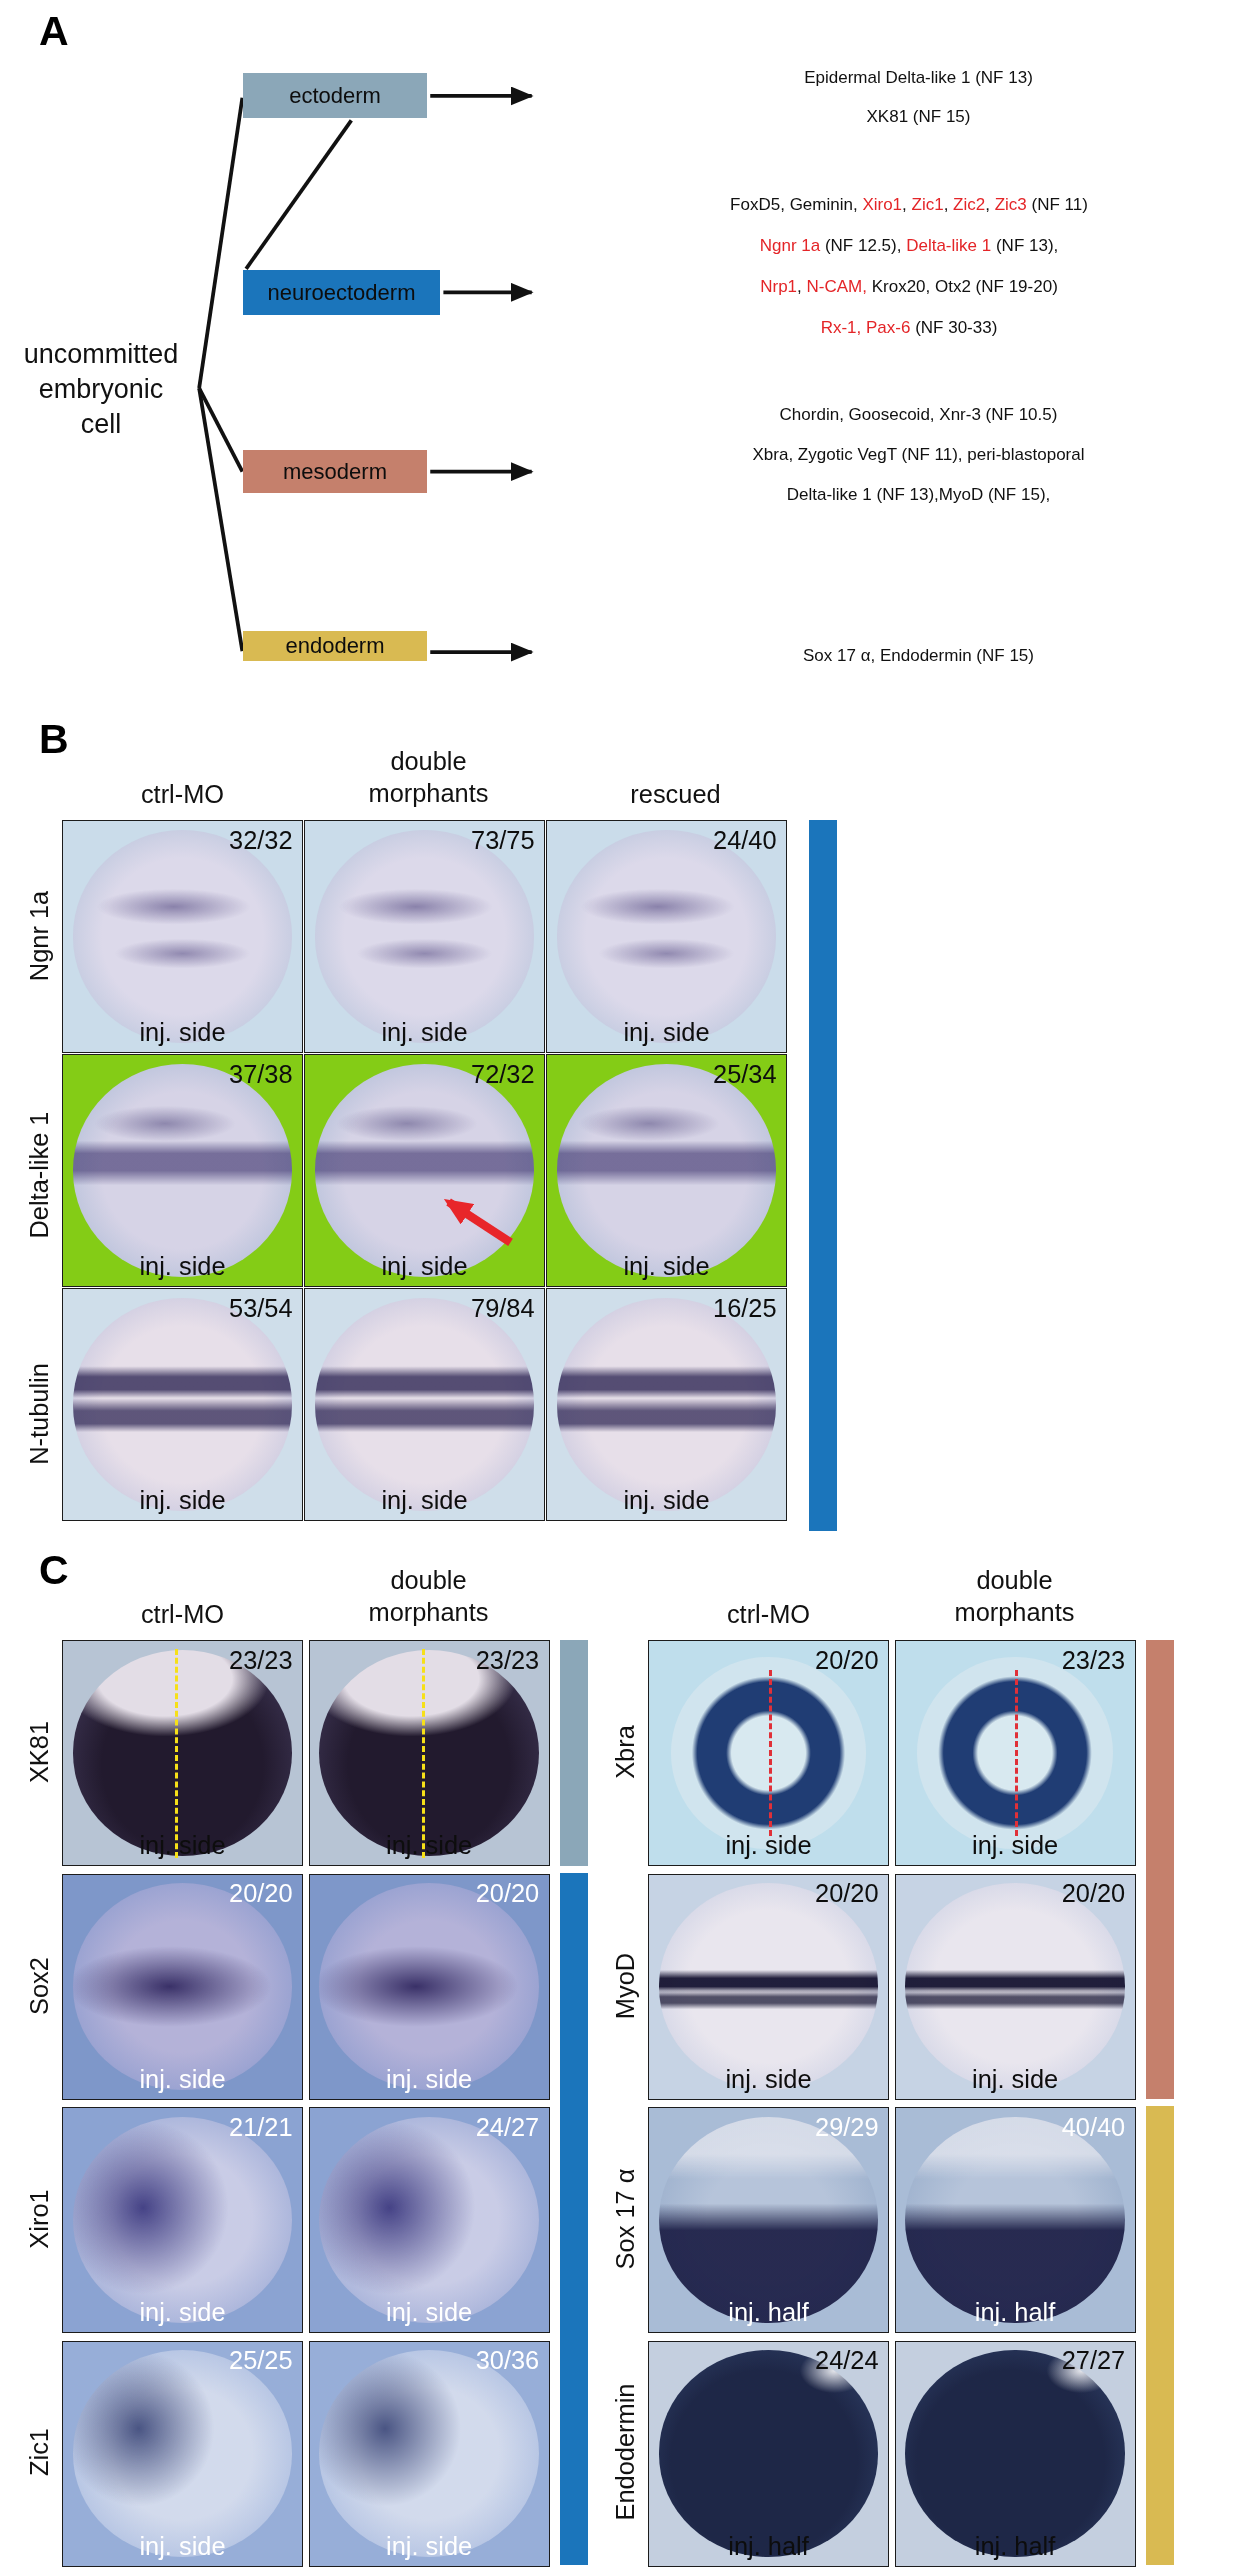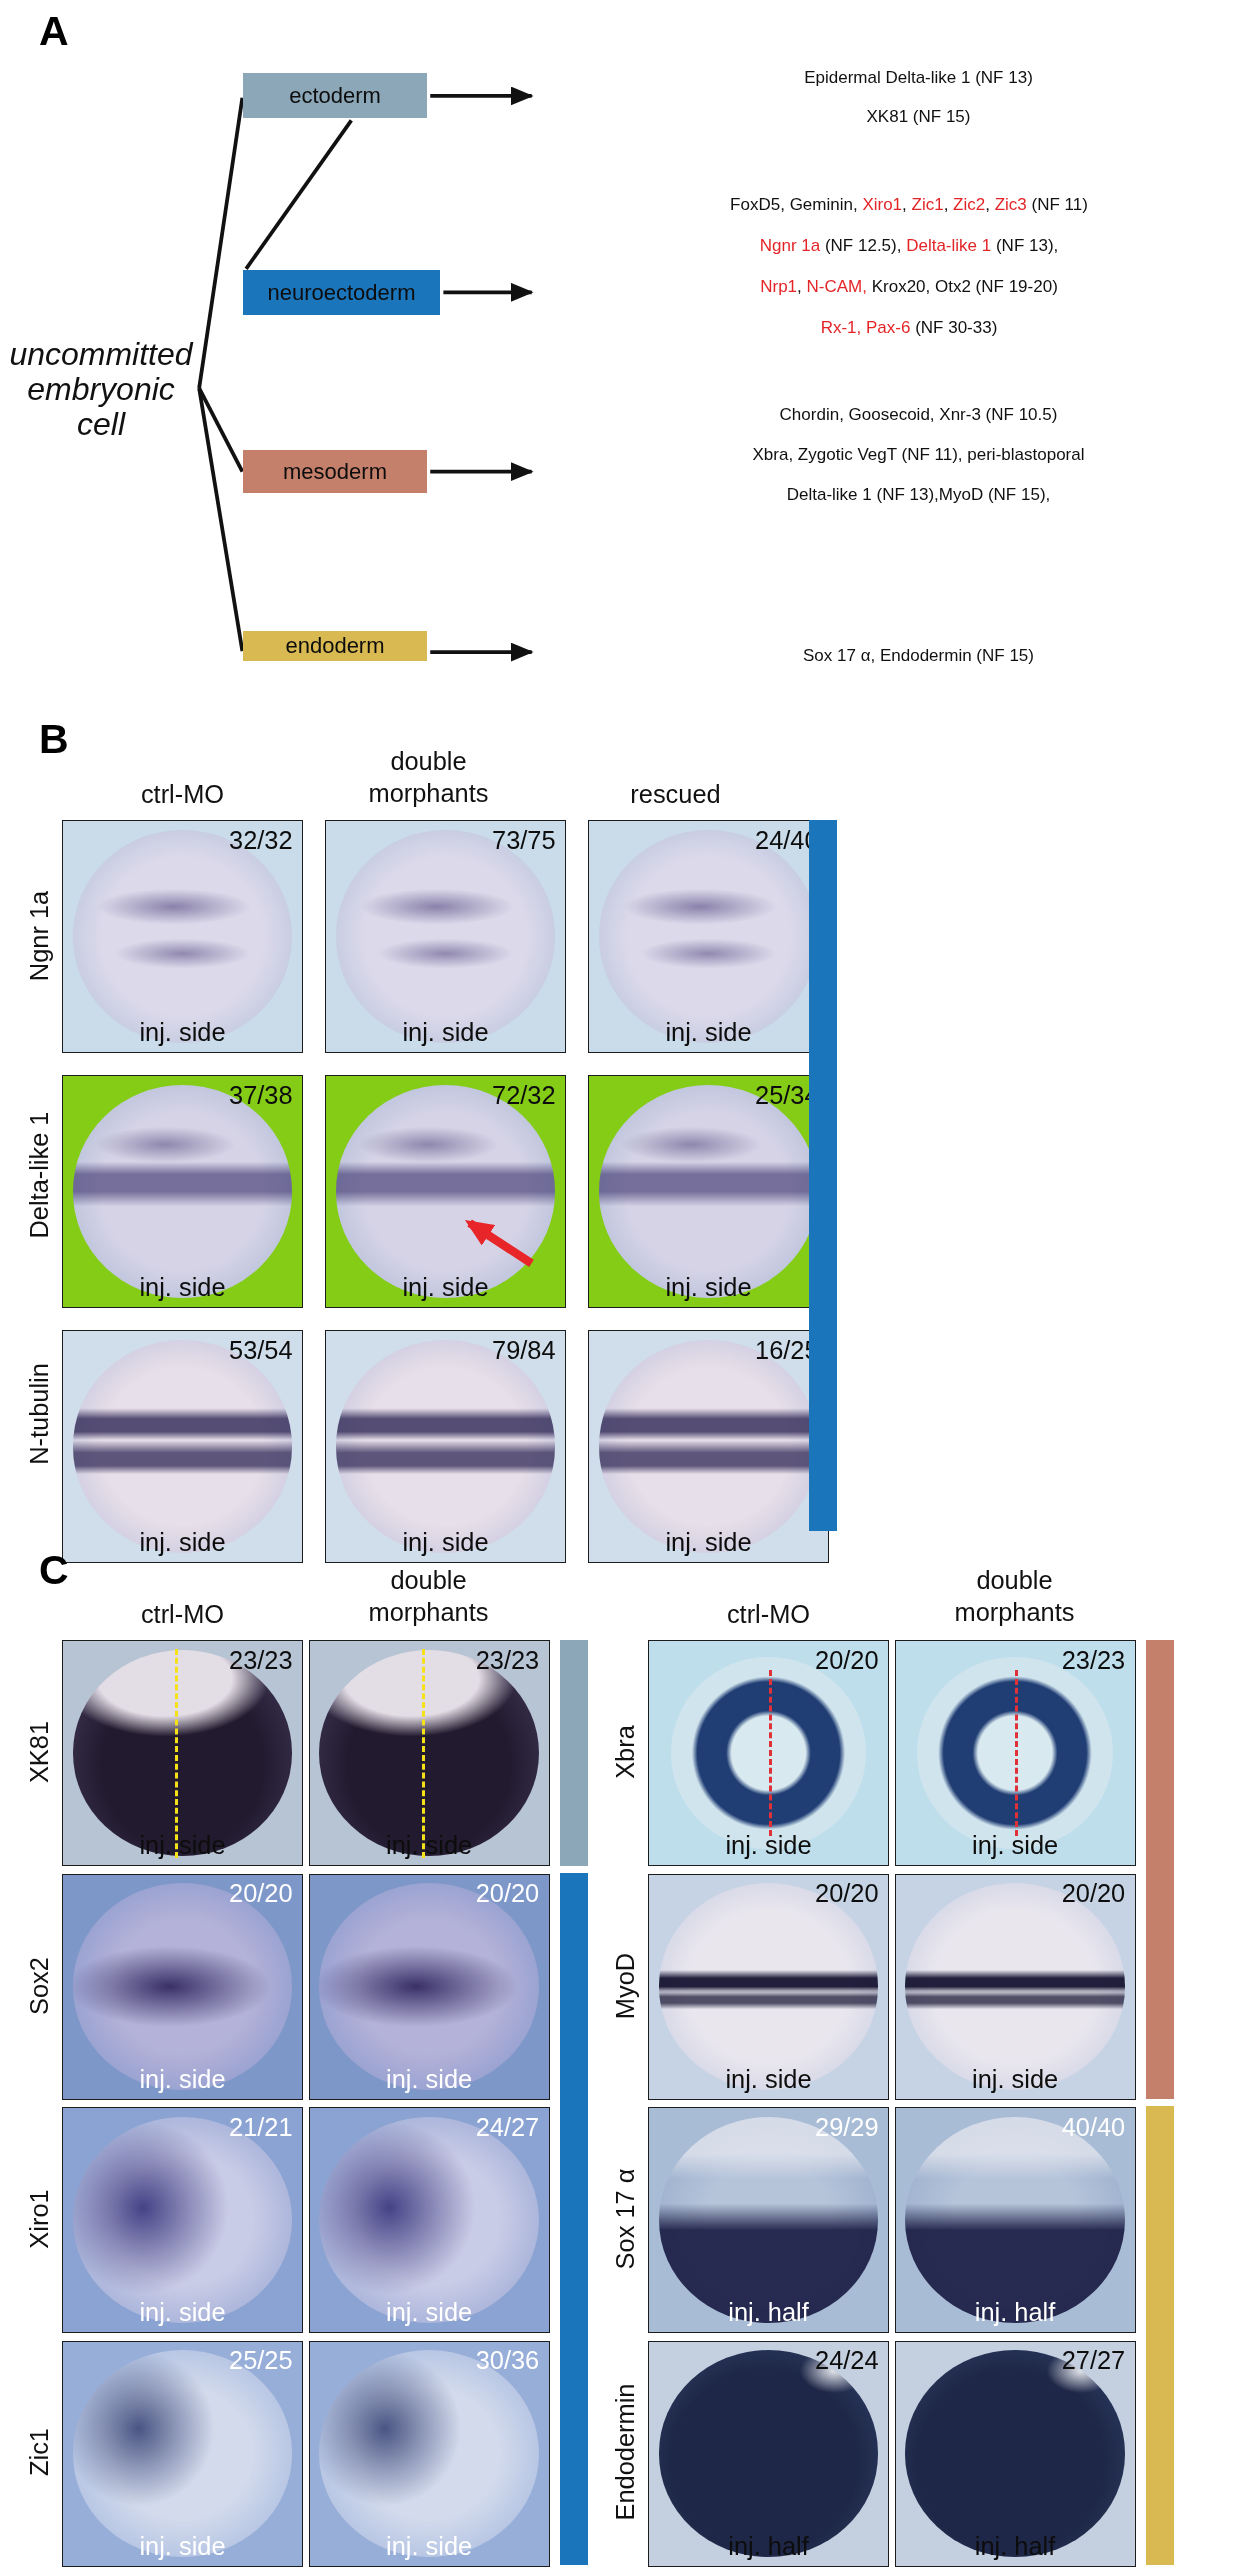--- a/index.html
+++ b/index.html
@@ -3,41 +3,41 @@
 <meta charset="utf-8">
 <style>
   html,body { margin:0; padding:0; background:#fff; }
   .figure { position:relative; width:1254px; height:2576px; background:#fff;
             font-family:"Liberation Sans", sans-serif; color:#111; overflow:hidden; }
 
   .panel-label { position:absolute; font-size:41px; font-weight:bold; color:#000; }
 
   
   .root-label { position:absolute; left:0; top:337px; width:202px; text-align:center;
-                font-size:32px; line-height:35px; white-space:pre-line;font-style:italic; }
+                font-size:27px; line-height:35px; white-space:pre-line; }
   .a-connectors { position:absolute; left:0; top:0; }
   .cline { stroke:#111; stroke-width:4; fill:none; }
   .germ-box { position:absolute; display:flex; align-items:center; justify-content:center;
               font-size:22px; color:#0d0d0d; }
   .gene-lines { position:absolute; width:671px; left:583px; text-align:center; font-size:17px; }
   .gene-lines .line { display:block; }
   .ecto-text { top:58px; }   .ecto-text .line { line-height:39px; }
   .neuro-text { left:564px; width:690px; top:184px; } .neuro-text .line { line-height:41px; }
   .meso-text { top:395px; }  .meso-text .line { line-height:40px; }
   .endo-text { top:637px; }  .endo-text .line { line-height:38px; }
   .red { color:#e42528; }
 
   
   .col-head { position:absolute; width:241px; text-align:center; font-size:25.4px;
               line-height:32px; white-space:pre-line; }
   .vlabel { position:absolute; transform:translate(-50%,-50%) rotate(-90deg);
             font-size:25.4px; white-space:nowrap; }
   .img-grid { position:absolute; display:grid; }
   .grid-b { left:62px; top:820px; grid-template-columns:repeat(3,241px);
-            grid-auto-rows:233px; gap:22px; }
+            grid-auto-rows:233px; gap:1px; }
   .grid-cl { left:62px; top:1640px; grid-template-columns:repeat(2,241px);
              grid-auto-rows:226px; row-gap:7.5px; column-gap:5.6px; }
   .grid-cr { left:648px; top:1640px; grid-template-columns:repeat(2,241px);
              grid-auto-rows:226px; row-gap:7.5px; column-gap:5.6px; }
   .cell { position:relative; border:1.9px solid #1c1c1c; box-sizing:border-box; overflow:hidden; }
   .embryo { position:absolute; left:4%; top:4%; width:92%; height:92%; border-radius:50%; }
   .count { position:absolute; top:4.7px; right:9.4px; font-size:25.4px; }
   .caption { position:absolute; bottom:4.7px; left:0; right:0; text-align:center; font-size:25.4px; }
   .dark { color:#0d0d0d; } .light { color:#fff; }
   .side-bar { position:absolute; width:28px; }

